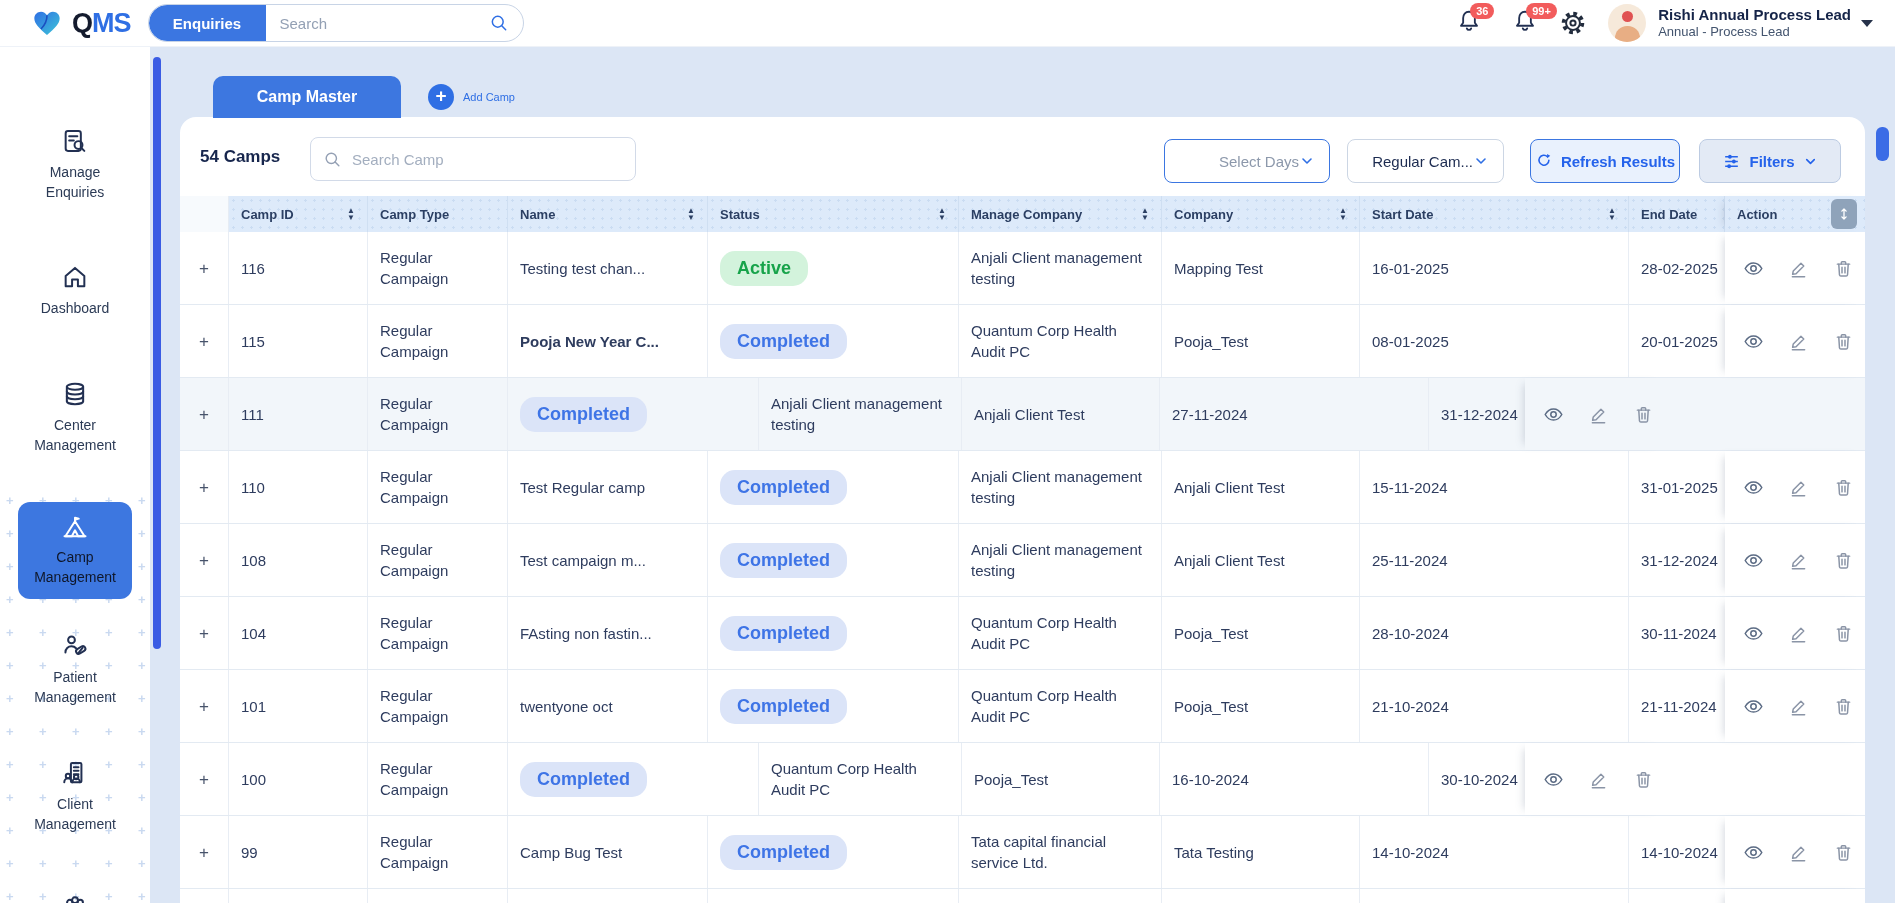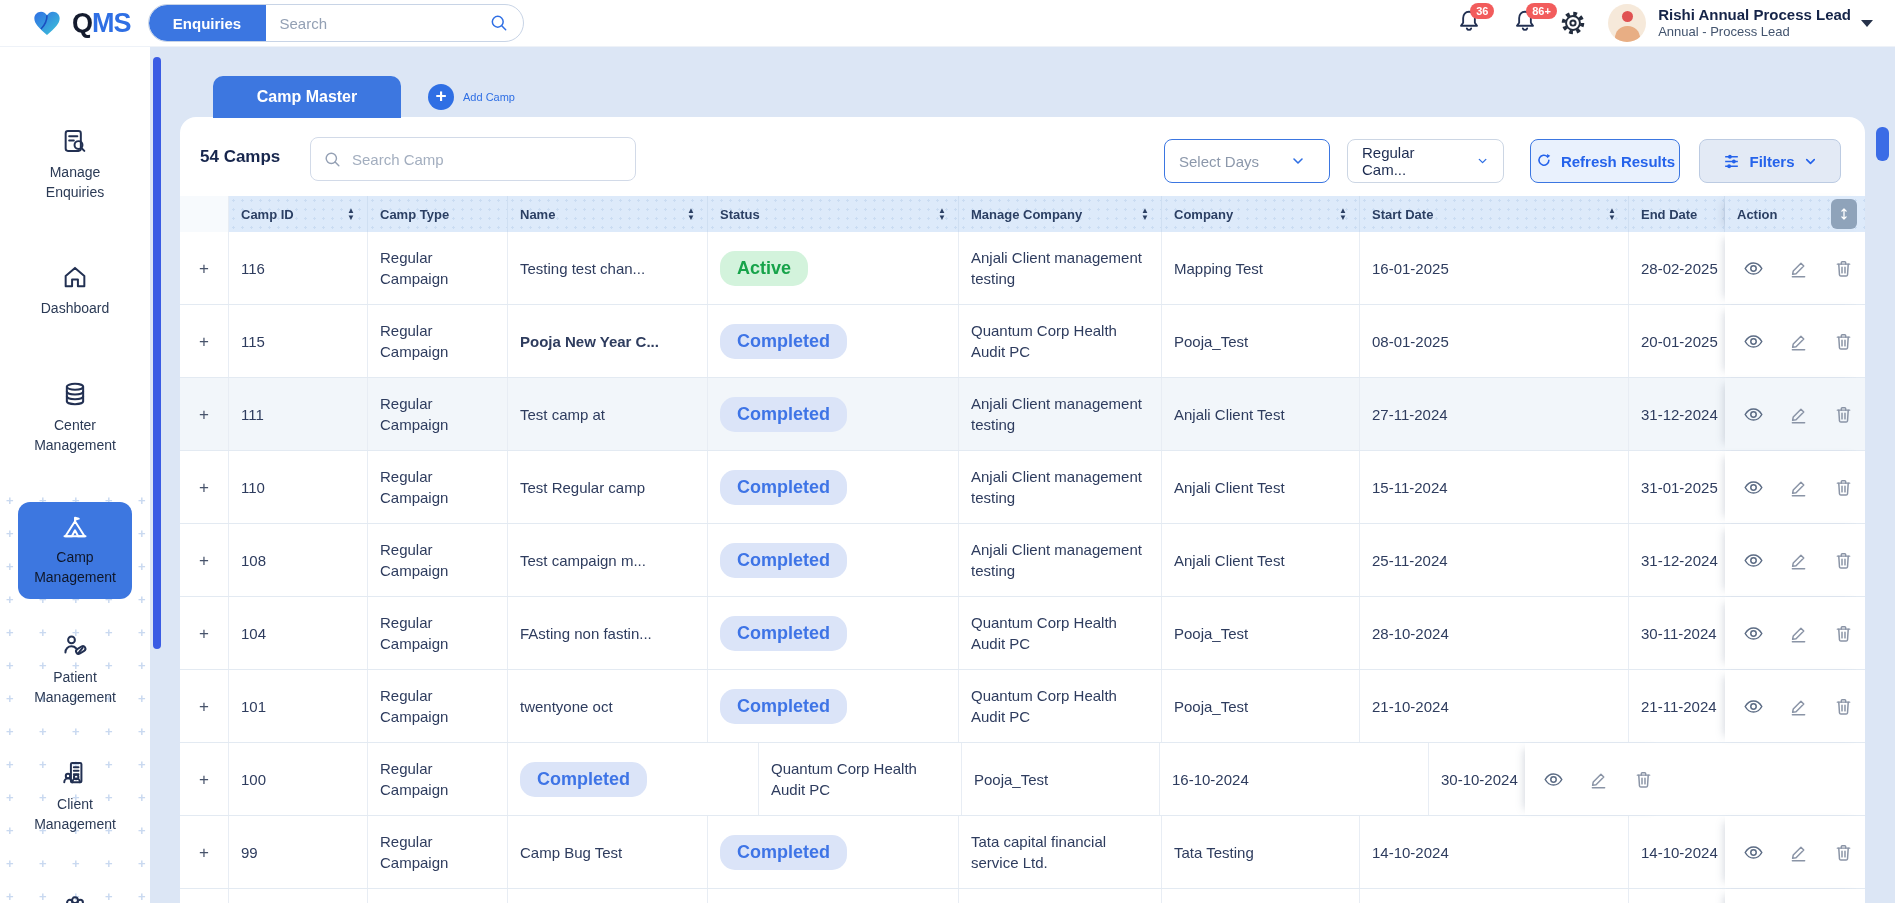--- a/index.html
+++ b/index.html
@@ -78,22 +78,22 @@
   
   .toolbar { position:absolute; left:0; top:0; width:100%; height:79px; }
   .camp-count { position:absolute; left:20px; top:30px; font-size:17px; font-weight:bold;
     color:#17264d; }
   .camp-search { position:absolute; left:130px; top:20px; width:326px; height:44px;
     border:1px solid #d2dae8; border-radius:8px; display:flex; align-items:center;
     padding:0 12px; gap:10px; background:#fff; }
   .camp-search input { border:none; outline:none; flex:1; font-size:15px; color:#2e3c5e; min-width:0; }
   .camp-search input::placeholder { color:#a3aebf; }
   .sel { position:absolute; top:22px; height:44px; border-radius:8px; background:#fff;
-    display:flex; align-items:center; justify-content:flex-start; padding:0 14px;
-    font-size:15px; cursor:pointer;gap:31px; }
+    display:flex; align-items:center; justify-content:flex-end; padding:0 14px;
+    font-size:15px; cursor:pointer; }
   .sel-days { left:984px; width:166px; border:1px solid #3b76e1; color:#8c98ab; }
   .sel-type { left:1167px; width:157px; border:1px solid #ccd6e4; color:#1c2b50; }
   .btn { position:absolute; top:22px; height:44px; border-radius:8px; display:flex;
     align-items:center; justify-content:center; gap:8px; font-size:15px; font-weight:bold;
     cursor:pointer; }
   .btn-refresh { left:1350px; width:150px; background:#e9f1fd; border:1px solid #3b76e1;
     color:#2563eb; }
   .btn-filters { left:1519px; width:142px; background:#e3eaf5; border:1px solid #bccbe2;
     color:#2563eb; }
 
@@ -165,21 +165,21 @@
         <path d="M12 3.5 C8.6 3.5 6.6 6 6.6 9.3 V13.6 L4.6 16.4 H19.4 L17.4 13.6 V9.3 C17.4 6 15.4 3.5 12 3.5 Z" fill="none" stroke="#223052" stroke-width="1.7" stroke-linejoin="round"></path>
         <path d="M10 18.8 a2.1 2.1 0 0 0 4 0" fill="none" stroke="#223052" stroke-width="1.7" stroke-linecap="round"></path>
       </svg>
       <span class="notif-badge">36</span>
     </div>
     <div class="bell-wrap">
       <svg width="26" height="28" viewBox="0 0 24 24">
         <path d="M12 3.5 C8.6 3.5 6.6 6 6.6 9.3 V13.6 L4.6 16.4 H19.4 L17.4 13.6 V9.3 C17.4 6 15.4 3.5 12 3.5 Z" fill="none" stroke="#223052" stroke-width="1.7" stroke-linejoin="round"></path>
         <path d="M10 18.8 a2.1 2.1 0 0 0 4 0" fill="none" stroke="#223052" stroke-width="1.7" stroke-linecap="round"></path>
       </svg>
-      <span class="notif-badge">86+</span>
+      <span class="notif-badge">99+</span>
     </div>
     <div class="gear-wrap">
       <svg width="26" height="26" viewBox="0 0 24 24">
         <circle cx="12" cy="12" r="8.6" fill="none" stroke="#222c3d" stroke-width="3.6" stroke-dasharray="3.4 3.35"></circle>
         <circle cx="12" cy="12" r="6.4" fill="none" stroke="#222c3d" stroke-width="1.8"></circle>
         <circle cx="12" cy="12" r="2.4" fill="none" stroke="#222c3d" stroke-width="1.8"></circle>
       </svg>
     </div>
     <div class="avatar">
       <div class="head"></div>
@@ -514,21 +514,20 @@
                 <path d="M10.3 10.5 V17 M13.7 10.5 V17" fill="none" stroke="#8a94a6" stroke-width="1.7" stroke-linecap="round" stroke-linejoin="round"></path>
               </svg>
             </button>
           </div>
         </div>
       </div>
       <div class="t-row highlight">
         <div class="cell expand" style="width: 49px;">+</div>
         <div class="cell id" style="width: 139px;">111</div>
         <div class="cell type" style="width: 140px;">Regular Campaign</div>
-        <div class="cell name" style="width: 200px;">Test camp at</div>
         <div class="cell status" style="width: 251px;">
           <span class="badge blue">Completed</span>
         </div>
         <div class="cell parent" style="width: 203px;">Anjali Client management testing</div>
         <div class="cell company" style="width: 198px;">Anjali Client Test</div>
         <div class="cell start" style="width: 269px;">27-11-2024</div>
         <div class="cell end" style="width: 96px;">31-12-2024</div>
         <div class="cell action" style="width: 140px;">
           <div class="action-icons">
             <button class="icon-btn">

